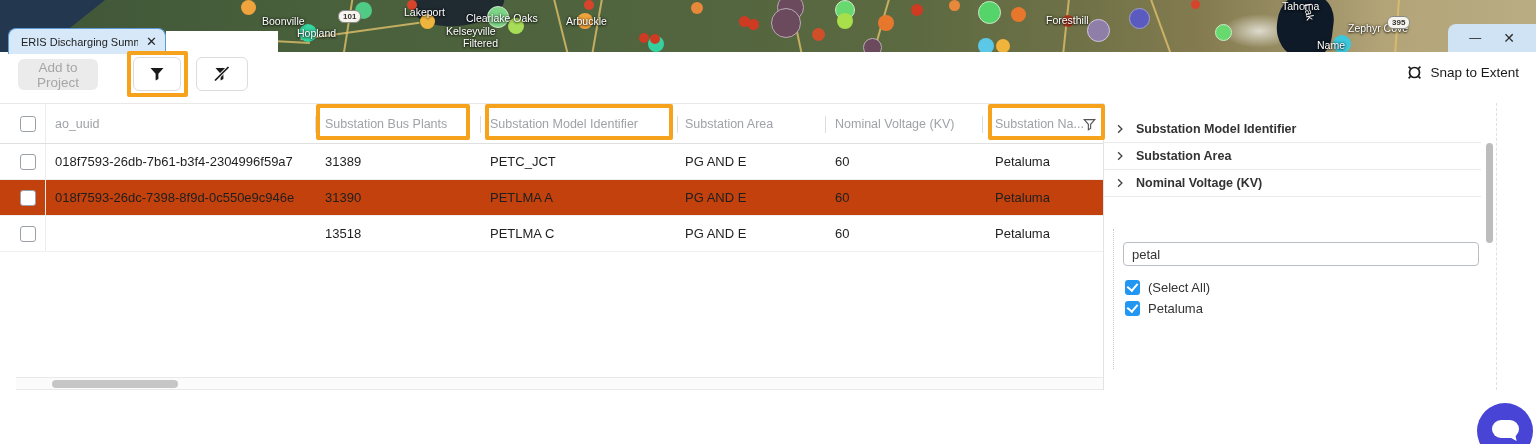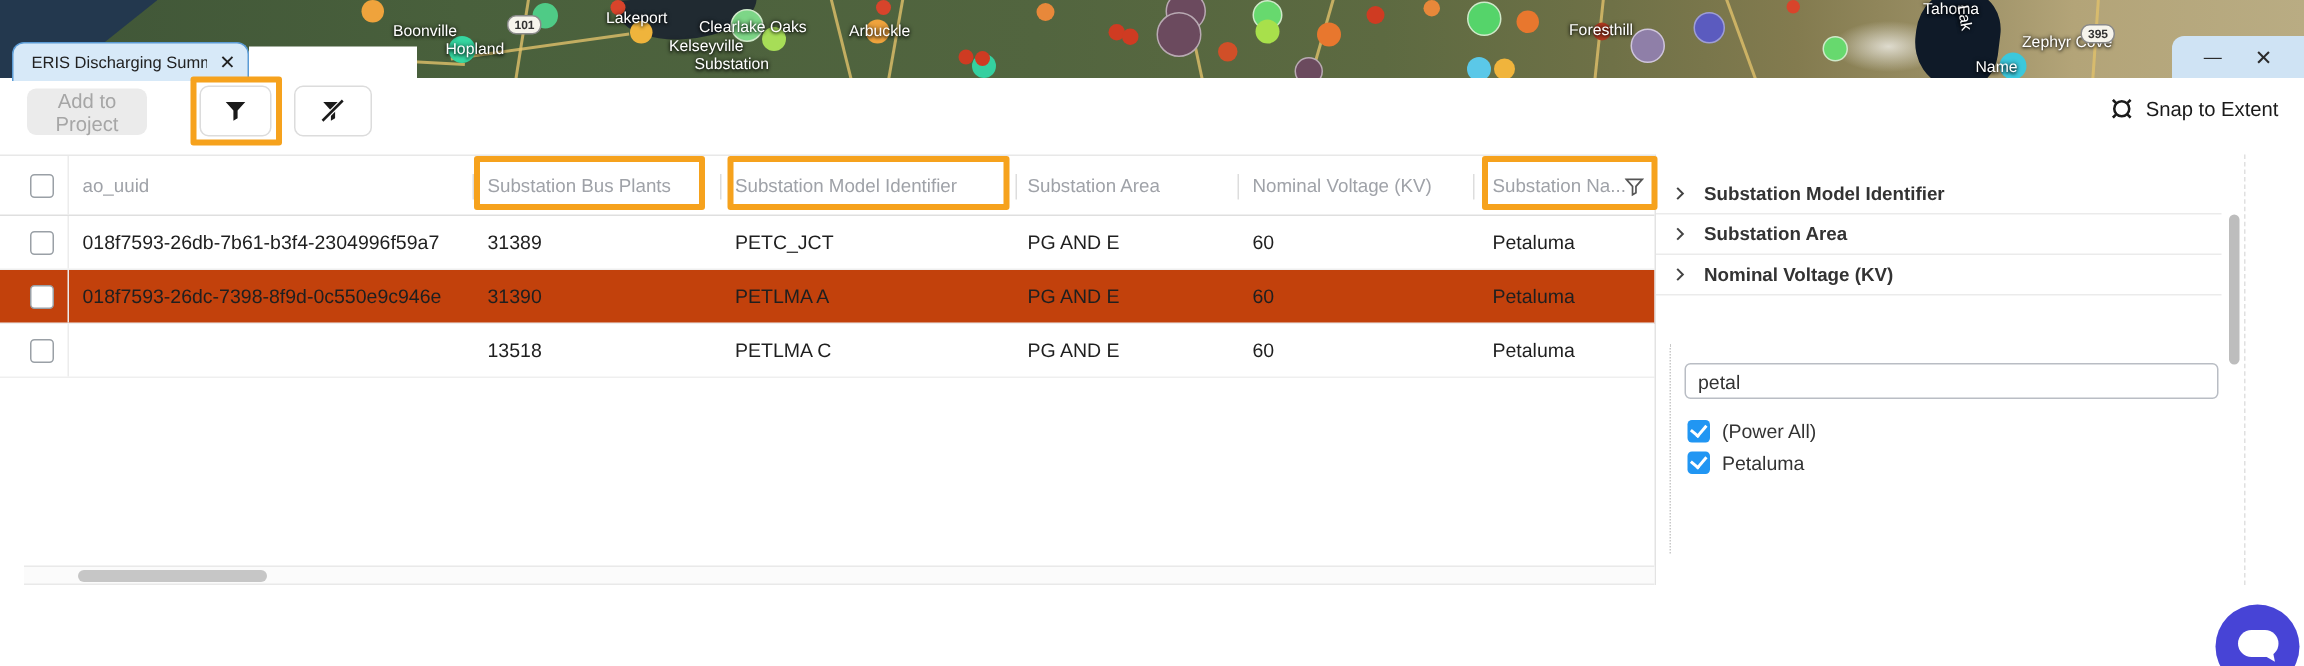--- a/index.html
+++ b/index.html
@@ -175,21 +175,21 @@
         <div class="dot" style="left: 1087px; top: 19px; width: 23px; height: 23px; background: rgb(143, 127, 168); border: 1.5px solid rgb(207, 197, 220);"></div>
         <div class="dot" style="left: 1129px; top: 8px; width: 21px; height: 21px; background: rgb(91, 91, 191); border: 1.5px solid rgb(158, 158, 214);"></div>
         <div class="dot" style="left: 1191px; top: 0px; width: 9px; height: 9px; background: rgb(216, 68, 43);"></div>
         <div class="dot" style="left: 1215px; top: 24px; width: 17px; height: 17px; background: rgb(103, 217, 110); border: 1.5px solid rgb(207, 233, 201);"></div>
         <div class="dot" style="left: 1333px; top: 35px; width: 18px; height: 18px; background: rgb(59, 200, 220);"></div>
         <div class="map-label" style="left: 262px; top: 15px;">Boonville</div>
         <div class="map-label" style="left: 297px; top: 27px;">Hopland</div>
         <div class="map-label" style="left: 404px; top: 6px;">Lakeport</div>
         <div class="map-label" style="left: 446px; top: 25px;">Kelseyville</div>
         <div class="map-label" style="left: 466px; top: 12px;">Clearlake Oaks</div>
-        <div class="map-label" style="left: 463px; top: 37px;">Substation</div>
+        <div class="map-label" style="left: 463px; top: 37px;">Filtered</div>
         <div class="map-label" style="left: 566px; top: 15px;">Arbuckle</div>
         <div class="map-label" style="left: 1046px; top: 14px;">Foresthill</div>
         <div class="map-label" style="left: 1282px; top: 0px;">Tahoma</div>
         <div class="map-label" style="left: 1348px; top: 22px;">Zephyr Cove</div>
         <div class="map-label" style="left: 1317px; top: 39px;">Name</div>
         <div class="map-label" style="left: 1301px; top: 6px; transform: rotate(80deg);">Lak</div>
         <div class="map-shield" style="left: 338px; top: 10px;">101</div>
         <div class="map-shield" style="left: 1387px; top: 16px;">395</div>
       </div>
   </div>
@@ -315,21 +315,21 @@
           <svg width="12" height="12" viewBox="0 0 16 16">
               <path d="M5.5 3l5 5-5 5" fill="none" stroke="#444" stroke-width="1.8"></path>
             </svg>
         </span>
         <span class="lbl">Nominal Voltage (KV)</span>
       </div>
       <div class="guide"></div>
       <input class="fsearch" type="text" value="petal" style="">
       <div class="fopt" style="top:177px">
         <span class="cbx"></span>
-        <span class="olbl">(Power All)</span>
+        <span class="olbl">(Select All)</span>
       </div>
       <div class="fopt" style="top:198px">
         <span class="cbx"></span>
         <span class="olbl">Petaluma</span>
       </div>
     </div>
     <div class="fpanel-dash"></div>
   </div>
 
   <div class="vscroll-thumb" style="position:absolute; top:143px; z-index:5"></div>

